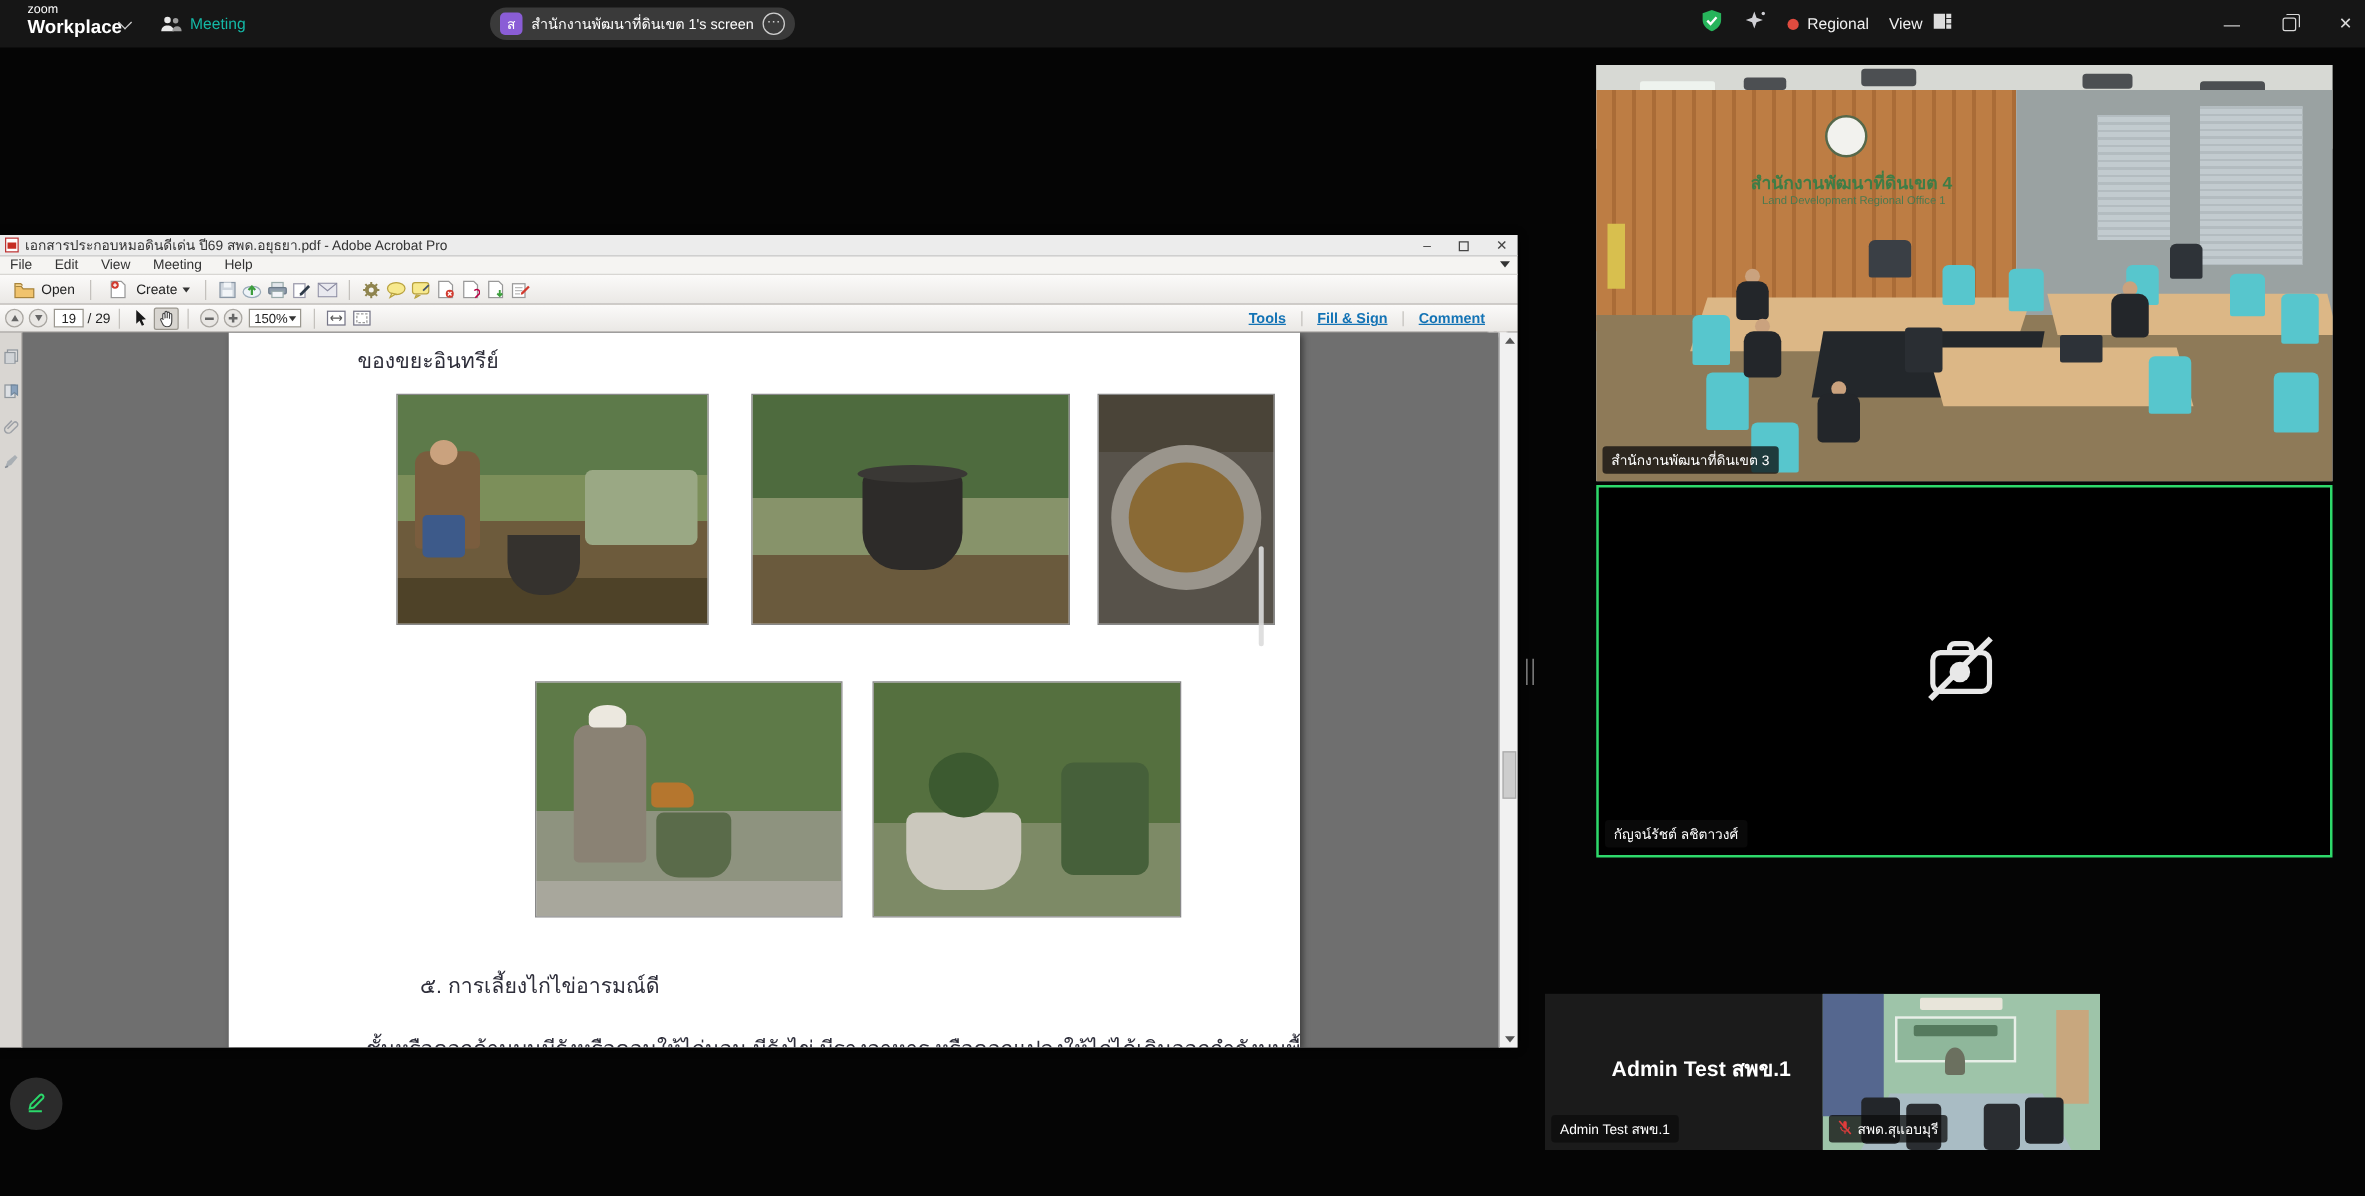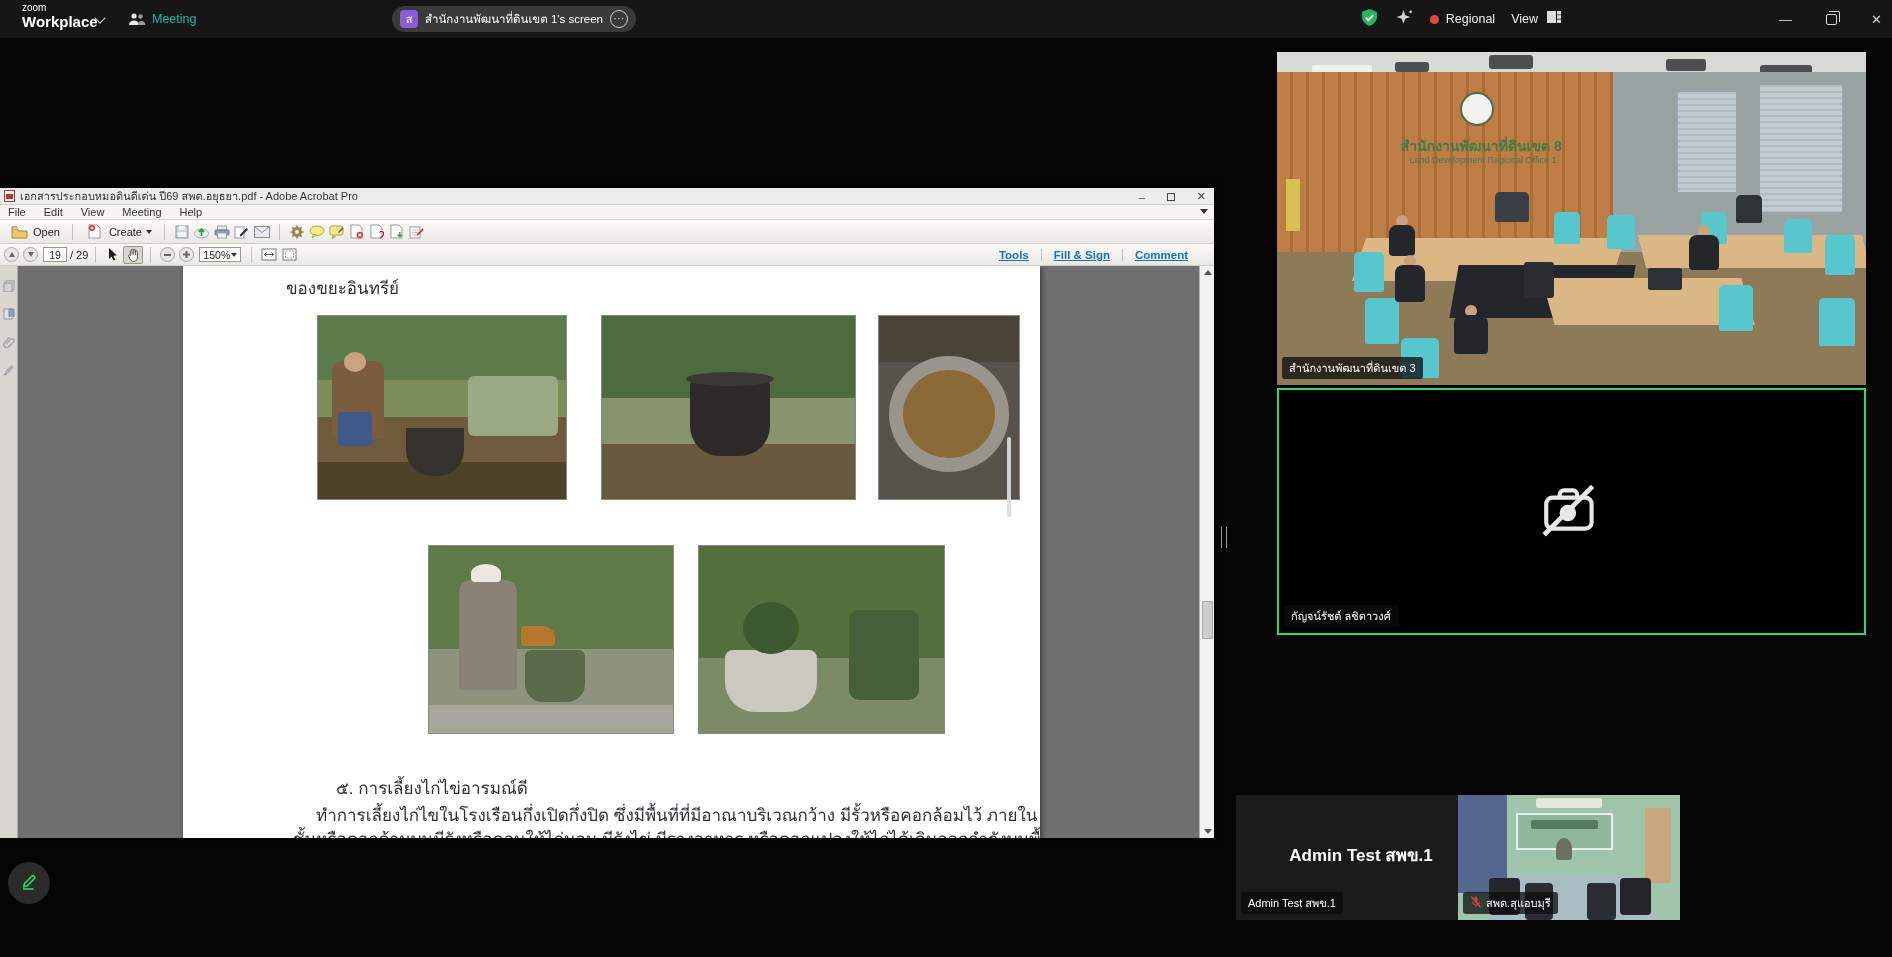--- a/index.html
+++ b/index.html
@@ -418,21 +418,20 @@
           <div class="abs" style="left:96px; top:104px; width:60px; height:52px; background:#5a6b4a; border-radius:6px 6px 18px 18px;"></div>
         </div>
         <div class="photo" style="left:515px; top:279px; width:247px; height:189px;
              background:linear-gradient(180deg,#55703f 0 60%,#7d8a66 60%);">
           <div class="abs" style="left:26px; top:104px; width:92px; height:62px; background:#cbc8bd; border-radius:8px 8px 30px 30px;"></div>
           <div class="abs" style="left:44px; top:56px; width:56px; height:52px; background:#3c5a30; border-radius:50%;"></div>
           <div class="abs" style="left:150px; top:64px; width:70px; height:90px; background:#46603a; border-radius:10px;"></div>
         </div>
 
         <div class="thtext abs" style="left:153px; top:508px;">๕. การเลี้ยงไก่ไข่อารมณ์ดี</div>
-        <div class="thtext abs" style="left:133px; top:535px;">ทำการเลี้ยงไก่ไขในโรงเรือนกึ่งเปิดกึ่งปิด ซึ่งมีพื้นที่ที่มีอาณาบริเวณกว้าง มีรั้วหรือคอกล้อมไว้ ภายใน</div>
         <div class="thtext abs" style="left:110px; top:559px;">ชั้นหรือคอกด้านบนมีรังหรือคอนให้ไก่นอน มีรังไข่ มีรางอาหาร หรือคอกแปลงให้ไก่ได้เดินออกกำลังบนพื้น แอบมี</div>
       </div>
       <span class="handcursor" style="left:966px; top:570px;">
         <svg width="15" height="16" viewBox="0 0 13 14">
             <path d="M3.2 7V3.6a.9.9 0 0 1 1.8 0V6.6m0-3.8V2a.9.9 0 0 1 1.8 0v4.6M6.8 2.6a.9.9 0 0 1 1.8 0V7m0-3.3a.9.9 0 0 1 1.8 0V9c0 3-1.4 4.4-3.8 4.4-2.2 0-3.1-1.2-3.7-2.7L1.6 8c-.5-.9.9-1.7 1.6-.8l.5.7" fill="#fff" stroke="#333" stroke-width=".9"></path>
           </svg>
       </span>
     </div>
 
     <div class="vscroll">
@@ -452,21 +451,21 @@
       <div class="sc-fan" style="left:20%; top:3%; width:34px; height:10px;"></div>
       <div class="sc-fan" style="left:36%; top:1%; width:44px; height:14px;"></div>
       <div class="sc-fan" style="left:66%; top:2%; width:40px; height:12px;"></div>
       <div class="sc-fan" style="left:82%; top:4%; width:52px; height:14px;"></div>
       <div class="abs" style="left:6%; top:4%; width:60px; height:12px; background:#eef3ee; border-radius:2px;"></div>
       <div class="sc-wallL"></div>
       <div class="sc-wallR"></div>
       <div class="sc-win" style="right:4%; top:10%; width:14%; height:38%;"></div>
       <div class="sc-win" style="right:22%; top:12%; width:10%; height:30%;"></div>
       <div class="sc-logo" style="left:31%; top:12%;"></div>
-      <div class="sc-sign1" style="left:21%; top:25%;">สำนักงานพัฒนาที่ดินเขต 8</div>
+      <div class="sc-sign1" style="left:21%; top:25%;">สำนักงานพัฒนาที่ดินเขต 4</div>
       <div class="sc-sign2" style="left:22.5%; top:31%;">Land Development Regional Office 1</div>
       <div class="sc-flag" style="left:1.5%; top:38%; width:14px; height:52px;"></div>
       <div class="sc-floor"></div>
       <div class="sc-table" style="left:14%; top:56%; width:44%; height:13%; transform:skewX(-18deg);"></div>
       <div class="sc-panel" style="left:30%; top:64%; width:30%; height:16%; transform:skewX(-10deg);"></div>
       <div class="sc-table" style="left:46%; top:68%; width:34%; height:14%; transform:skewX(16deg);"></div>
       <div class="sc-table" style="left:62%; top:55%; width:38%; height:10%; transform:skewX(14deg);"></div>
       <div class="sc-chair" style="left:37%; top:42%; width:34px; height:30px; background:#3a3f45;"></div>
       <div class="sc-chair" style="left:47%; top:48%; width:26px; height:32px;"></div>
       <div class="sc-chair" style="left:56%; top:49%; width:28px; height:34px;"></div>
@@ -496,21 +495,21 @@
           <span class="bodyd"></span>
         </div>
       <div class="abs" style="left:63%; top:65%; width:34px; height:22px; background:#2d3238; border-radius:2px;"></div>
       <div class="abs" style="left:42%; top:63%; width:30px; height:36px; background:#2a2e33; border-radius:3px;"></div>
     </div>
     <div class="vlabel">
       <span>สำนักงานพัฒนาที่ดินเขต 3</span>
     </div>
   </div>
 
-  <div class="video active-vid" style="top:388px; height:247px;">
+  <div class="video active-vid" style="top:388px; height:298px;">
     <span class="camoff">
       <svg width="66" height="54" viewBox="0 0 64 52">
           <rect x="7" y="14" width="44" height="30" rx="6" fill="none" stroke="#e8e8e8" stroke-width="4"></rect>
           <path d="M20 14v-3a4 4 0 0 1 4-4h9a4 4 0 0 1 4 4v3" fill="none" stroke="#e8e8e8" stroke-width="4"></path>
           <circle cx="28" cy="29" r="8" fill="#e8e8e8"></circle>
           <line x1="5" y1="50" x2="52" y2="3" stroke="#e8e8e8" stroke-width="4.5"></line>
         </svg>
     </span>
     <div class="vlabel">
       <span>กัญจน์รัชต์ ลชิตาวงศ์</span>

